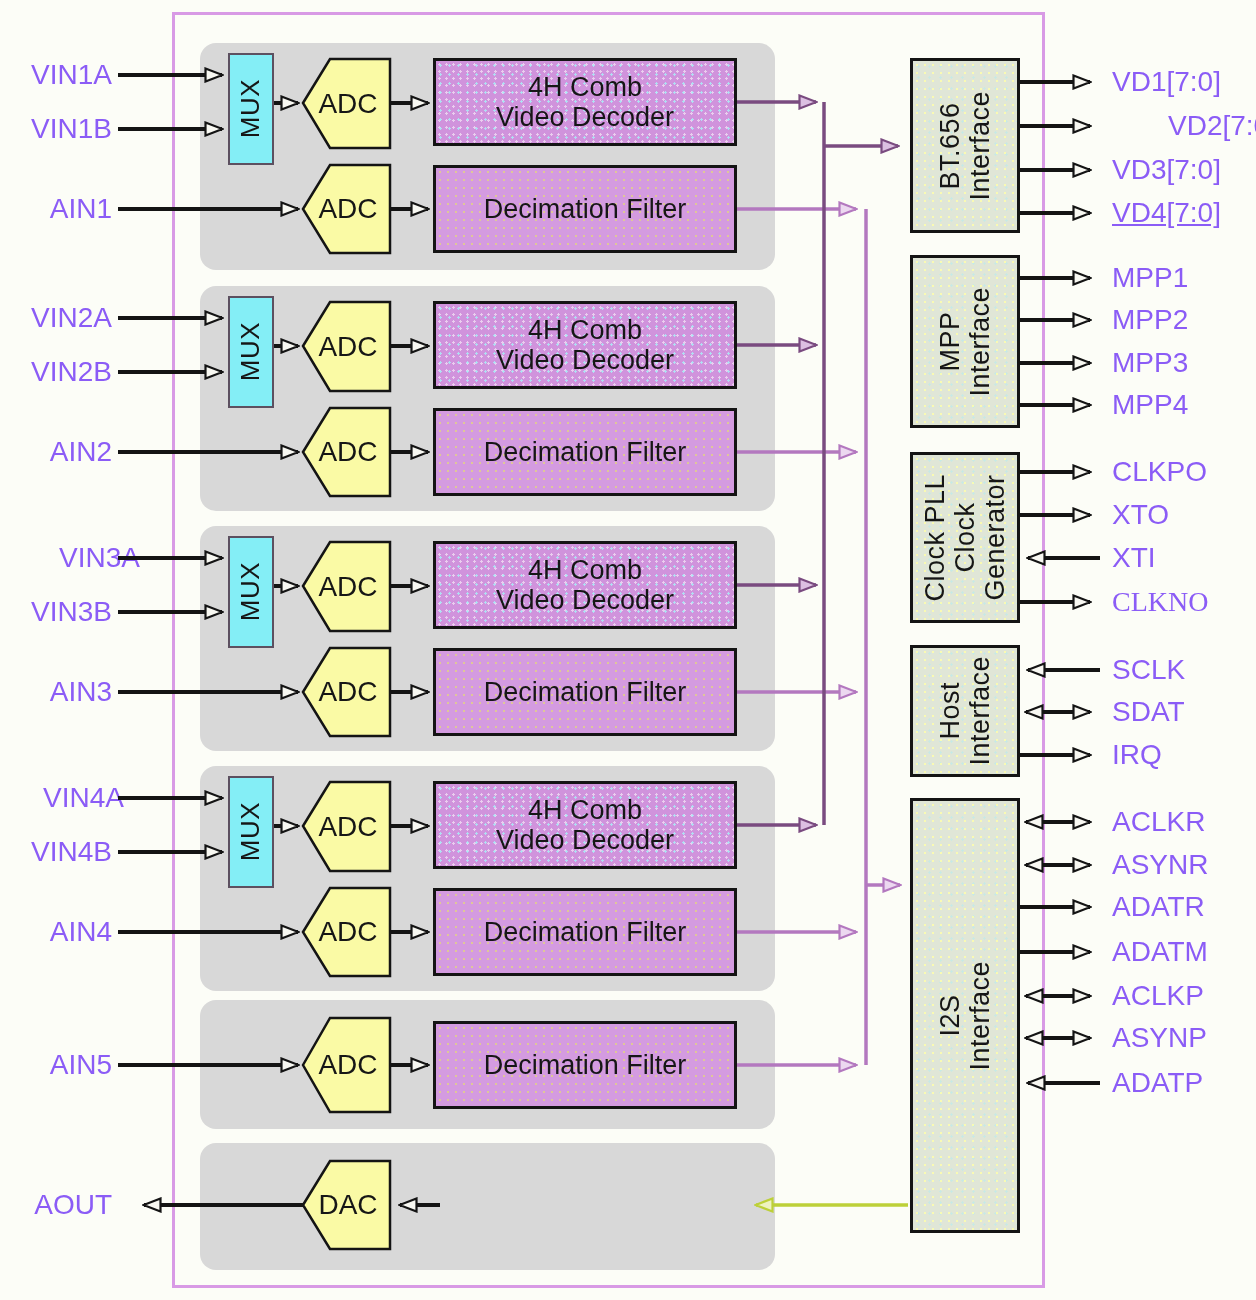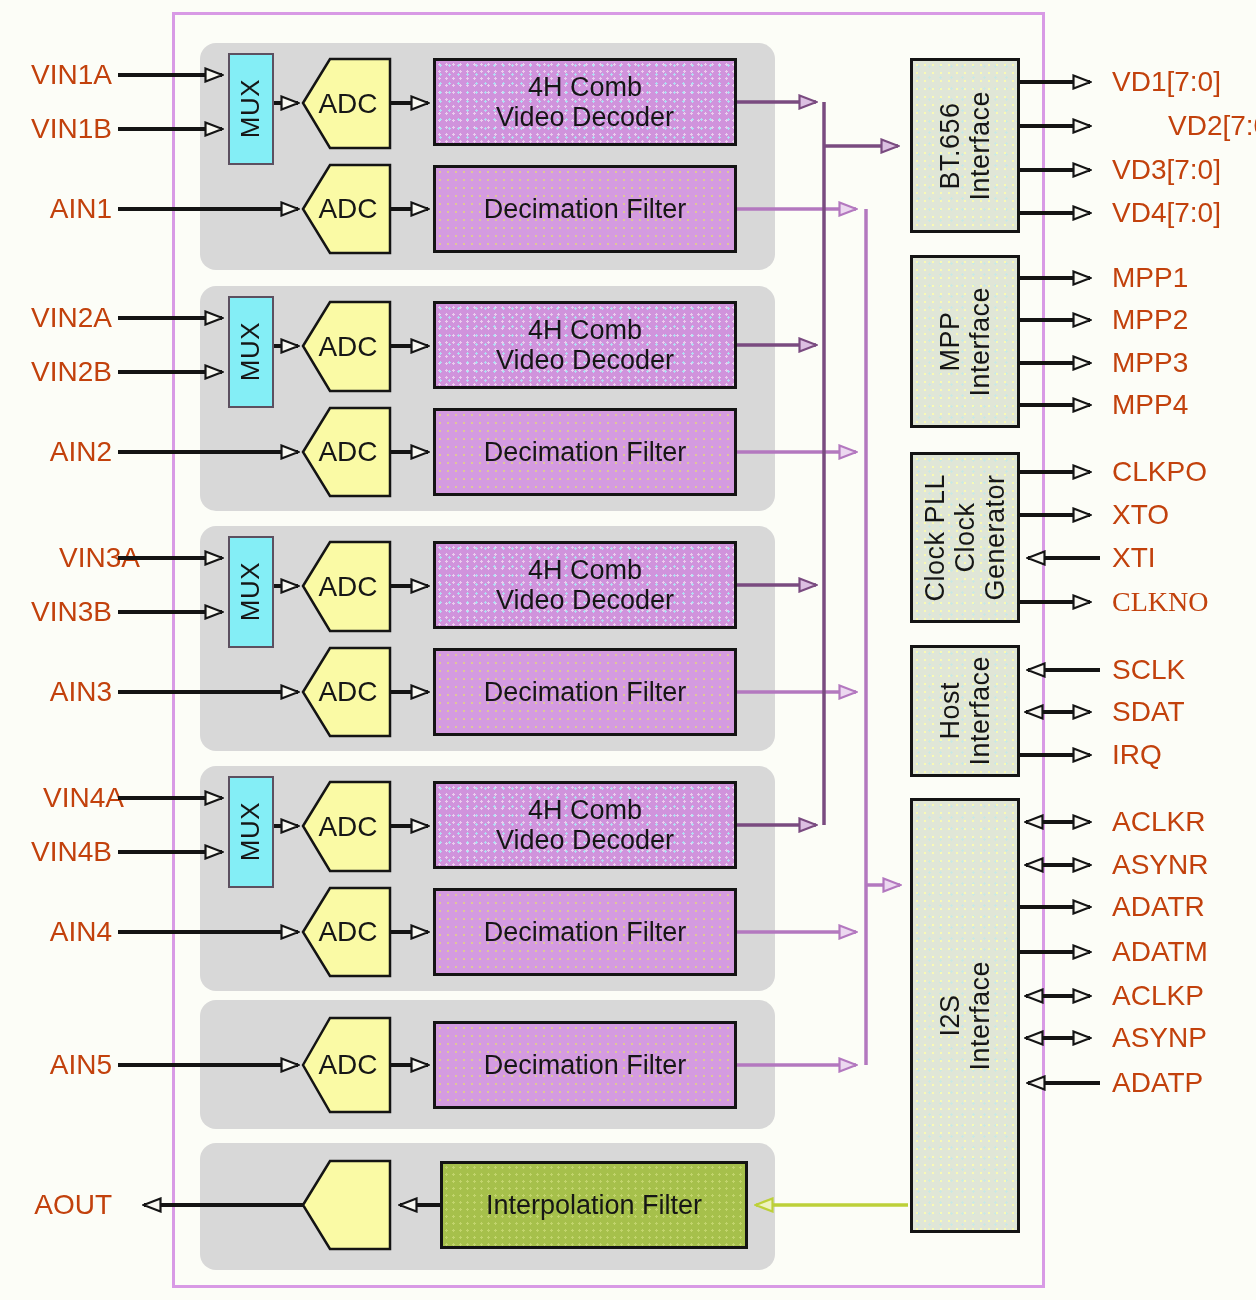--- a/index.html
+++ b/index.html
@@ -16,21 +16,21 @@
     text-align:center;box-sizing:border-box;z-index:2;border:3px solid #141414;
     font-size:27px;line-height:1.12;white-space:pre-line;color:#161616;}
   .mux{border-width:2px;border-color:#5c5060;font-size:26px;}
   .tex-video{background-image:radial-gradient(rgba(170,235,245,.85) 1.2px, transparent 1.4px),radial-gradient(rgba(255,255,255,.55) 1px, transparent 1.2px);background-size:9px 9px,7px 7px;}
   .tex-audio{background-image:radial-gradient(rgba(228,218,120,.7) 1.2px, transparent 1.4px);background-size:8px 8px;}
   .tex-iface{background-image:radial-gradient(rgba(255,255,170,.8) 1.1px, transparent 1.3px),radial-gradient(rgba(190,235,235,.65) 1px, transparent 1.2px);background-size:8px 8px,11px 11px;}
   .tex-interp{background-image:radial-gradient(rgba(228,238,150,.45) 1px, transparent 1.2px);background-size:7px 7px;}
   .shape-label{position:absolute;display:flex;align-items:center;justify-content:center;
     z-index:4;font-size:28px;color:#161616;}
   .pin-label{position:absolute;z-index:2;font-size:28px;display:flex;align-items:center;
-    color:#c2410c;white-space:nowrap;}
+    color:#8b5cf6;white-space:nowrap;}
   .left-label{justify-content:flex-end;}
   .vtext{writing-mode:vertical-rl;transform:rotate(180deg);white-space:pre-line;
     letter-spacing:.5px;text-align:center;}
   #wires{position:absolute;left:0;top:0;z-index:3;}
 </style>
 </head>
 <body>
 
 <div id="canvas">
   <div class="container" id="chip-box" style="border-color: rgb(216, 154, 229);"></div>
@@ -162,28 +162,28 @@
     <div class="shape-label" style="left: 306px; top: 888px; width: 84px; height: 88px; position: absolute;">ADC</div>
     <div class="block tex-video" style="left: 433px; top: 781px; width: 304px; height: 88px; position: absolute; background-color: rgb(208, 147, 220);">4H Comb
 Video Decoder</div>
     <div class="block tex-audio" style="left: 433px; top: 888px; width: 304px; height: 88px; position: absolute; background-color: rgb(212, 155, 224);">Decimation Filter</div>
     <div class="pin-label left-label" style="left: 12px; top: 782px; width: 112px; height: 32px; position: absolute;">VIN4A</div>
     <div class="pin-label left-label" style="left: 0px; top: 836px; width: 112px; height: 32px; position: absolute;">VIN4B</div>
     <div class="pin-label left-label" style="left: 0px; top: 916px; width: 112px; height: 32px; position: absolute;">AIN4</div>
     <div class="shape-label" style="left: 306px; top: 1018px; width: 84px; height: 94px; position: absolute;">ADC</div>
     <div class="block tex-audio" style="left: 433px; top: 1021px; width: 304px; height: 88px; position: absolute; background-color: rgb(212, 155, 224);">Decimation Filter</div>
     <div class="pin-label left-label" style="left: 0px; top: 1049px; width: 112px; height: 32px; position: absolute;">AIN5</div>
-    <div class="block tex-interp" style="left: 440px; top: 1161px; width: 308px; height: 88px; position: absolute; background-color: rgb(166, 192, 75);">Interpolation Filter</div>
+    <div class="shape-label" style="left: 306px; top: 1161px; width: 84px; height: 88px; position: absolute;">DAC</div>
     <div class="pin-label left-label" style="left: 0px; top: 1189px; width: 112px; height: 32px; position: absolute;">AOUT</div>
     <div class="block tex-iface" style="left: 910px; top: 58px; width: 110px; height: 175px; position: absolute; background-color: rgb(224, 230, 215);"><span class="vtext">BT.656
 Interface</span></div>
     <div class="pin-label" style="left: 1112px; top: 66px; width: 144px; height: 32px; position: absolute;">VD1[7:0]</div>
     <div class="pin-label" style="left: 1168px; top: 110px; width: 144px; height: 32px; position: absolute;">VD2[7:0]</div>
     <div class="pin-label" style="left: 1112px; top: 154px; width: 144px; height: 32px; position: absolute;">VD3[7:0]</div>
-    <div class="pin-label" style="left: 1112px; top: 197px; width: 144px; height: 32px; position: absolute;">VD4[7:0]</div>
+    <div class="pin-label" style="left: 1112px; top: 197px; width: 144px; height: 32px; position: absolute; text-decoration: underline;">VD4[7:0]</div>
     <div class="block tex-iface" style="left: 910px; top: 255px; width: 110px; height: 173px; position: absolute; background-color: rgb(224, 230, 215);"><span class="vtext">MPP
 Interface</span></div>
     <div class="pin-label" style="left: 1112px; top: 262px; width: 144px; height: 32px; position: absolute;">MPP1</div>
     <div class="pin-label" style="left: 1112px; top: 304px; width: 144px; height: 32px; position: absolute;">MPP2</div>
     <div class="pin-label" style="left: 1112px; top: 347px; width: 144px; height: 32px; position: absolute; text-align: center;">MPP3</div>
     <div class="pin-label" style="left: 1112px; top: 389px; width: 144px; height: 32px; position: absolute;">MPP4</div>
     <div class="block tex-iface" style="left: 910px; top: 452px; width: 110px; height: 171px; position: absolute; background-color: rgb(224, 230, 215);"><span class="vtext">Clock PLL
 Clock
 Generator</span></div>
     <div class="pin-label" style="left: 1112px; top: 456px; width: 144px; height: 32px; position: absolute;">CLKPO</div>

